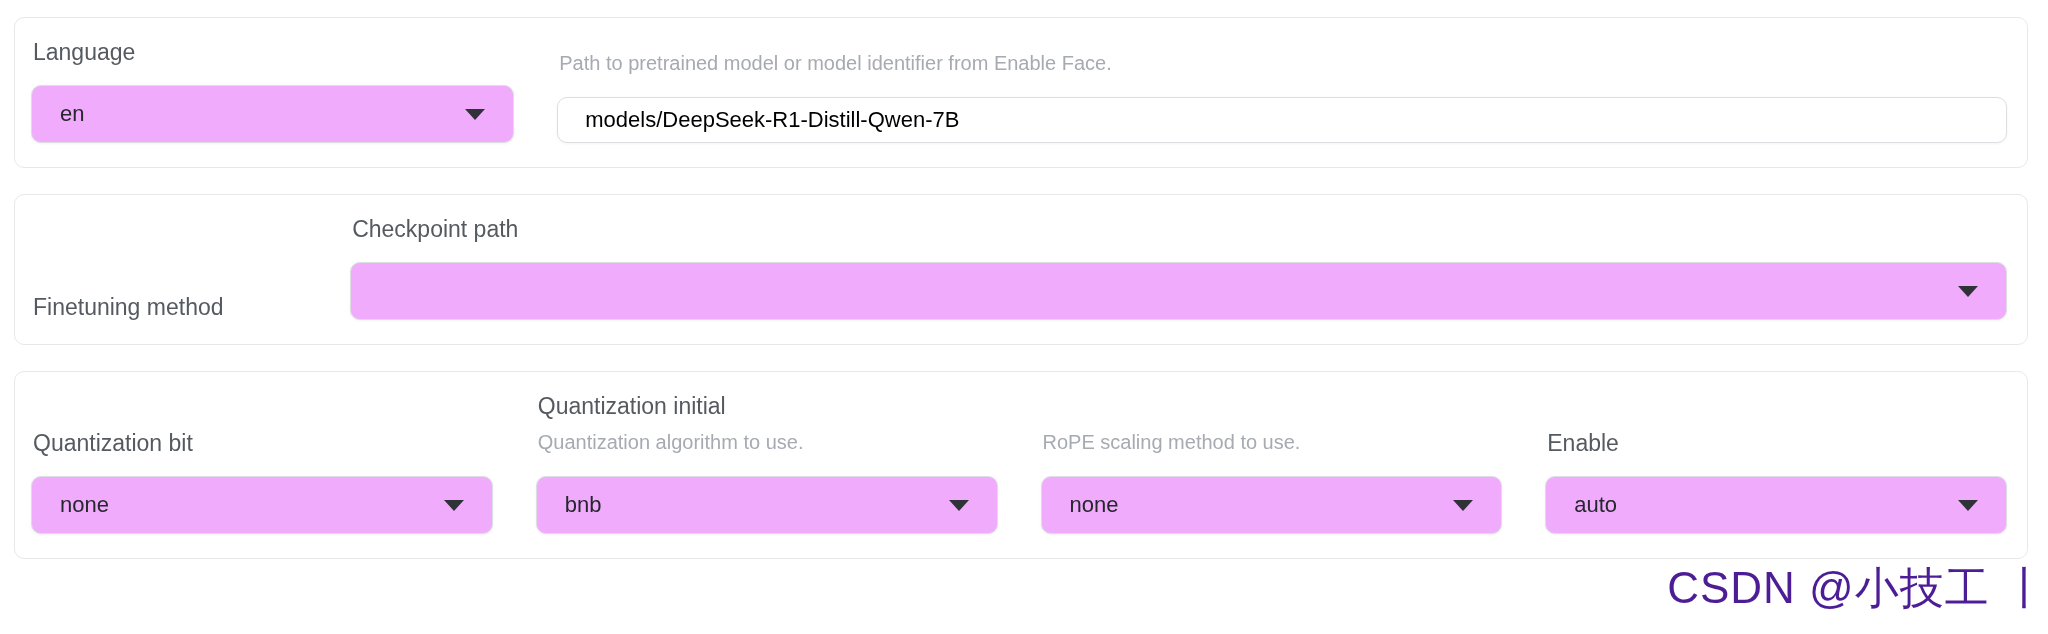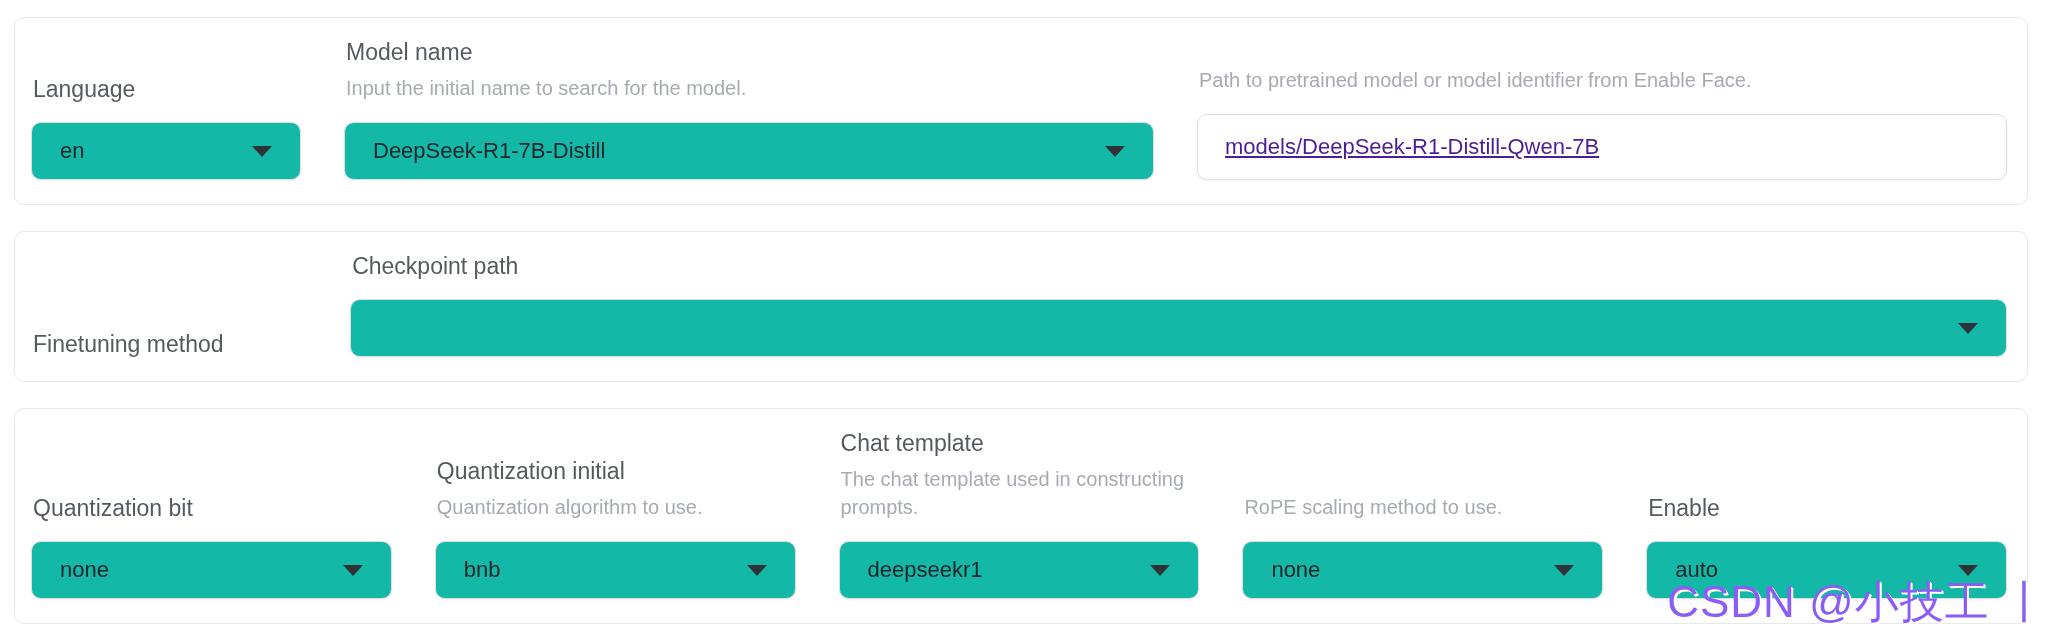--- a/index.html
+++ b/index.html
@@ -41,59 +41,58 @@
     margin-top: 9px;
     padding-left: 2px;
   }
   .dropdown {
     position: relative;
     margin-top: 20px;
     height: 58px;
     box-sizing: border-box;
     border: 1.5px solid #dcdee2;
     border-radius: 10px;
-    background: #14b8a6;
+    background: #f0abfc;
     box-shadow: 0 1px 3px rgba(0,0,0,0.05);
     display: flex; align-items: center;
     padding: 0 62px 0 28px;
     cursor: pointer;
   }
   .dropdown .value {
     font-size: 22px; color: #25272c;
     white-space: nowrap; overflow: hidden;
   }
   .caret {
     position: absolute;
     right: 28px; top: 50%; margin-top: -5px;
     width: 0; height: 0;
     border-left: 10px solid transparent;
     border-right: 10px solid transparent;
     border-top: 11px solid #2f3237;
   }
   .textbox {
     margin-top: 20px;
-    height: 66px;
+    height: 46px;
     box-sizing: border-box;
     width: 100%;
     border: 1.5px solid #dcdee2;
     border-radius: 10px;
     background: #ffffff;
     box-shadow: 0 1px 3px rgba(0,0,0,0.05);
     padding: 0 24px 0 27px;
-    font-size: 22px; color: #4c1d95;
+    font-size: 22px; color: #000000;
     font-family: inherit;
     outline: none;
-    text-decoration: underline;
   }
   .watermark {
     position: absolute;
-    right: 0; bottom: 10px;
+    right: 0; bottom: 24px;
     font-size: 44px; line-height: 1;
     letter-spacing: 1px;
-    color: #8b5cf6;
+    color: #4c1d95;
     text-shadow: 2px 2px 0 #ffffff, 1px 1px 0 #ffffff;
     white-space: nowrap;
     pointer-events: none;
     z-index: 5;
   }
 </style>
 </head>
 <body>
 
 <div class="page">
@@ -101,28 +100,20 @@
   <div class="panel">
 
     <div class="field f1">
       <div class="label">Language</div>
       <div class="dropdown">
         <span class="value">en</span>
         <span class="caret"></span>
       </div>
     </div>
 
-    <div class="field f3">
-      <div class="label">Model name</div>
-      <div class="info">Input the initial name to search for the model.</div>
-      <div class="dropdown">
-        <span class="value">DeepSeek-R1-7B-Distill</span>
-        <span class="caret"></span>
-      </div>
-    </div>
 
     <div class="field f3">
       <div class="info">Path to pretrained model or model identifier from Enable Face.</div>
       <input class="textbox" type="text" value="models/DeepSeek-R1-Distill-Qwen-7B" style="">
     </div>
 
   </div>
 
   <div class="panel">
 
@@ -152,28 +143,20 @@
 
     <div class="field f1">
       <div class="label">Quantization initial</div>
       <div class="info">Quantization algorithm to use.</div>
       <div class="dropdown">
         <span class="value">bnb</span>
         <span class="caret"></span>
       </div>
     </div>
 
-    <div class="field f1">
-      <div class="label">Chat template</div>
-      <div class="info">The chat template used in constructing prompts.</div>
-      <div class="dropdown">
-        <span class="value">deepseekr1</span>
-        <span class="caret"></span>
-      </div>
-    </div>
 
     <div class="field f1">
       <div class="info">RoPE scaling method to use.</div>
       <div class="dropdown">
         <span class="value">none</span>
         <span class="caret"></span>
       </div>
     </div>
 
     <div class="field f1">

